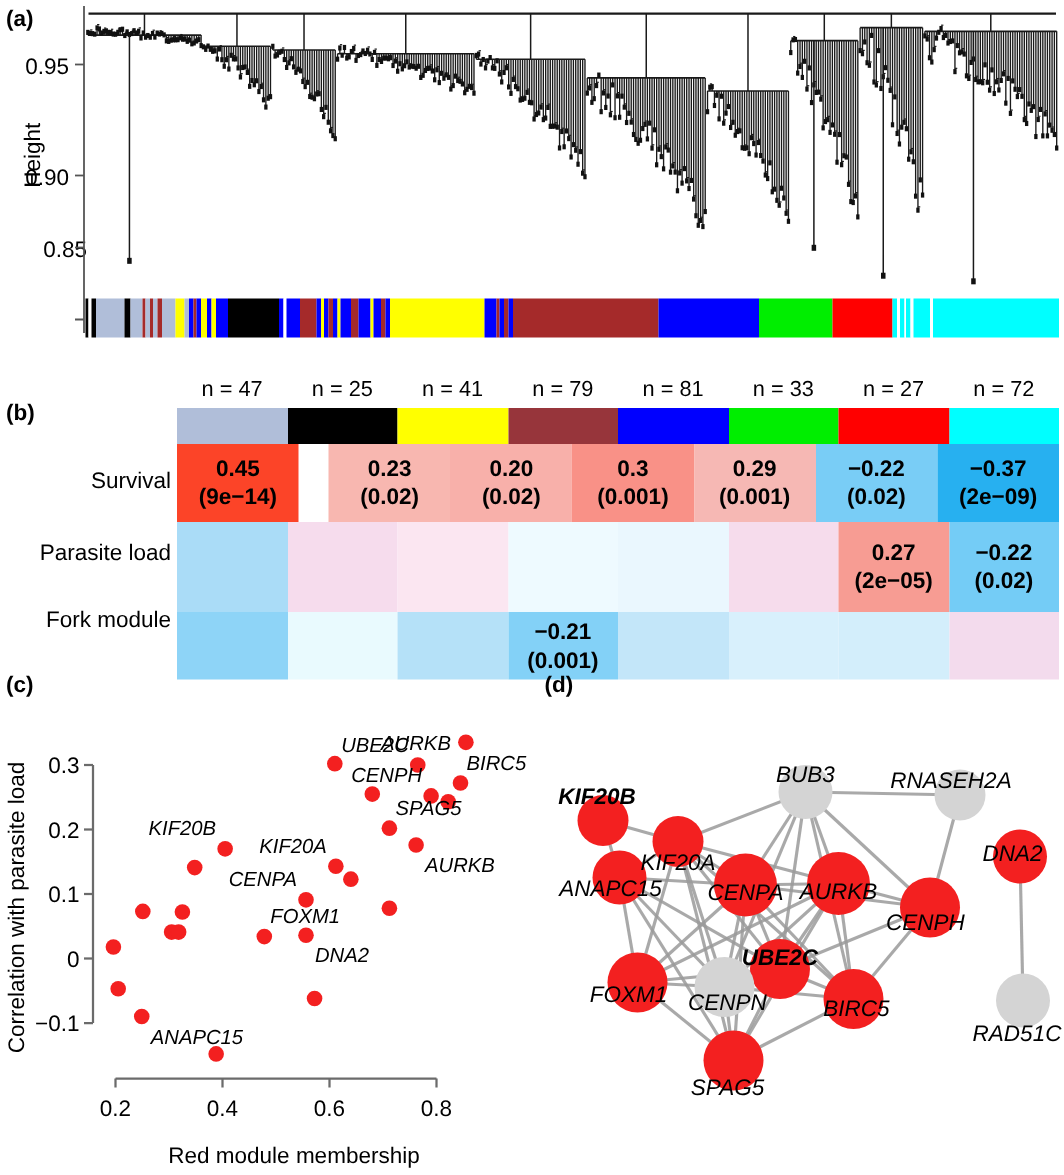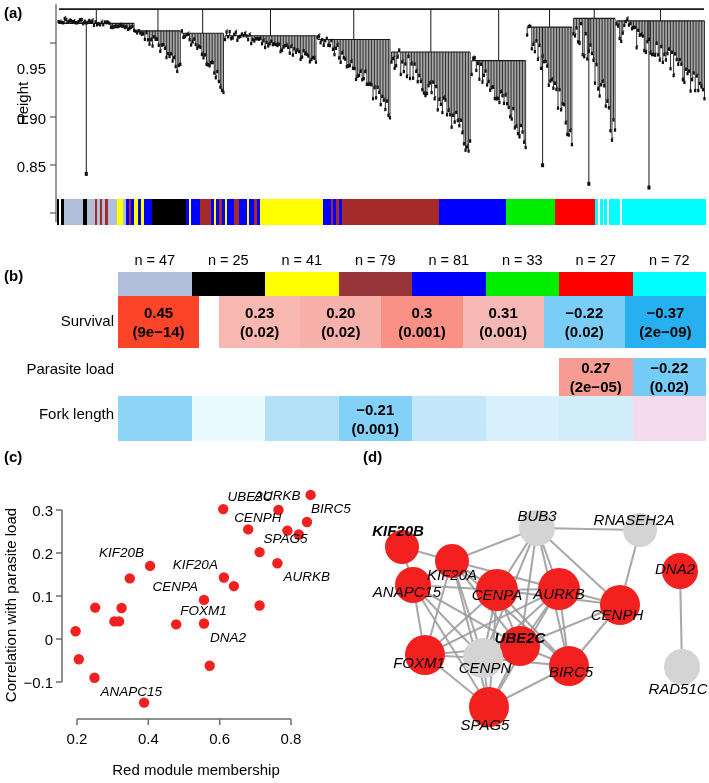--- a/index.html
+++ b/index.html
@@ -135,23 +135,23 @@
 </head>
 <body>
 
 <div class="figure">
 
   <div id="panel-a">
     <div class="panel-tag tag">(a)</div>
 
     <div class="axis-title-y" style="left:-18px; top:95px; width:80px; text-align:center;">Height</div>
 
-    <div class="ytick-label" style="left:0px; top:36px; width:46px;margin-top:24px;">0.95</div>
+    <div class="ytick-label" style="left:0px; top:36px; width:46px;">0.95</div>
     <div class="ytick-label" style="left:0px; top:110px; width:46px;">0.90</div>
-    <div class="ytick-label" style="left:0px; top:158px; width:46px;">0.85</div>
+    <div class="ytick-label" style="left:12px; top:158px; width:46px;">0.85</div>
 
     <svg id="dendro-svg" width="709" height="245">
 
       <g stroke="#555" stroke-width="1.2" fill="none">
         <path d="M56,4 L56,222"></path>
         <path d="M50,43 L56,43"></path>
         <path d="M50,117 L56,117"></path>
         <path d="M50,165 L56,165"></path>
         <path d="M50,213 L56,213"></path>
       </g>
@@ -1248,54 +1248,54 @@
       <div class="mcell" style="background: rgb(255, 255, 0);"></div>
       <div class="mcell" style="background: rgb(151, 53, 59);"></div>
       <div class="mcell" style="background: rgb(0, 0, 255);"></div>
       <div class="mcell" style="background: rgb(0, 238, 0);"></div>
       <div class="mcell" style="background: rgb(255, 0, 0);"></div>
       <div class="mcell" style="background: rgb(0, 255, 255);"></div>
     </div>
   <div class="hm-labels" id="hm-labels">
       <div class="hm-row-label" style="top: 16px;">Survival</div>
       <div class="hm-row-label" style="top: 64px;">Parasite load</div>
-      <div class="hm-row-label" style="top: 108.5px;">Fork length</div>
+      <div class="hm-row-label" style="top: 108.5px;">Fork module</div>
     </div>
   <div class="hm-grid" id="hm-grid">
       <div class="hm-row" style="height: 52px;">
         <div class="hm-cell" style="background: rgb(252, 68, 40);">
           <span>0.45</span>
           <span>(9e−14)</span>
         </div>
         <div class="hm-cell" style="background: rgb(248, 183, 176); margin-left: 20px;">
           <span>0.23</span>
           <span>(0.02)</span>
         </div>
         <div class="hm-cell" style="background: rgb(248, 176, 170);">
           <span>0.20</span>
           <span>(0.02)</span>
         </div>
         <div class="hm-cell" style="background: rgb(249, 145, 135);">
           <span>0.3</span>
           <span>(0.001)</span>
         </div>
         <div class="hm-cell" style="background: rgb(246, 184, 180);">
-          <span>0.31</span>
+          <span>0.29</span>
           <span>(0.001)</span>
         </div>
         <div class="hm-cell" style="background: rgb(121, 205, 246);">
           <span>−0.22</span>
           <span>(0.02)</span>
         </div>
         <div class="hm-cell" style="background: rgb(39, 176, 240);">
           <span>−0.37</span>
           <span>(2e−09)</span>
         </div>
       </div>
-      <div class="hm-row" style="height: 48px; align-items: flex-end;">
+      <div class="hm-row" style="height: 60px;">
         <div class="hm-cell" style="background: rgb(170, 220, 247);"></div>
         <div class="hm-cell" style="background: rgb(246, 220, 237);"></div>
         <div class="hm-cell" style="background: rgb(251, 230, 241);"></div>
         <div class="hm-cell" style="background: rgb(238, 250, 255);"></div>
         <div class="hm-cell" style="background: rgb(234, 247, 254);"></div>
         <div class="hm-cell" style="background: rgb(246, 220, 236);"></div>
         <div class="hm-cell" style="background: rgb(247, 156, 147);">
           <span>0.27</span>
           <span>(2e−05)</span>
         </div>

